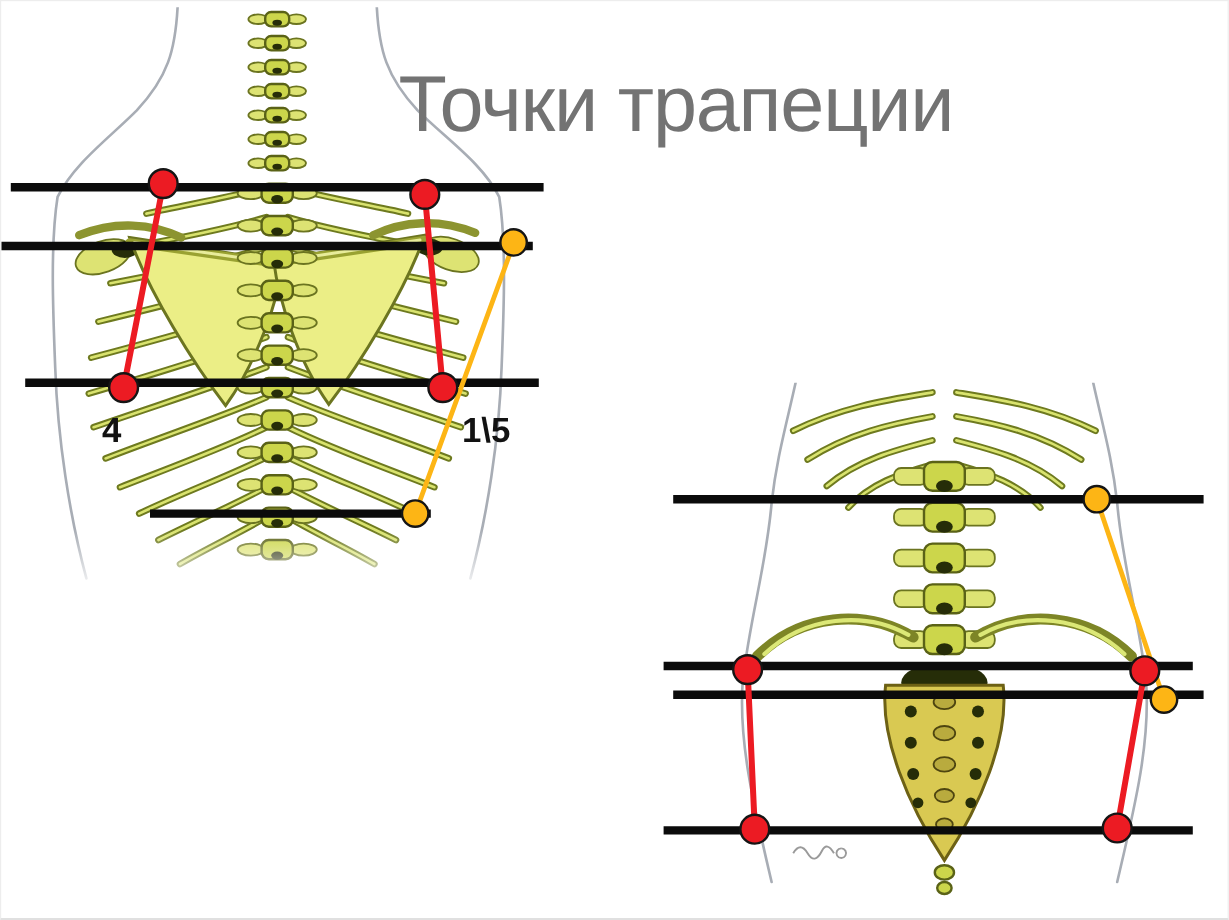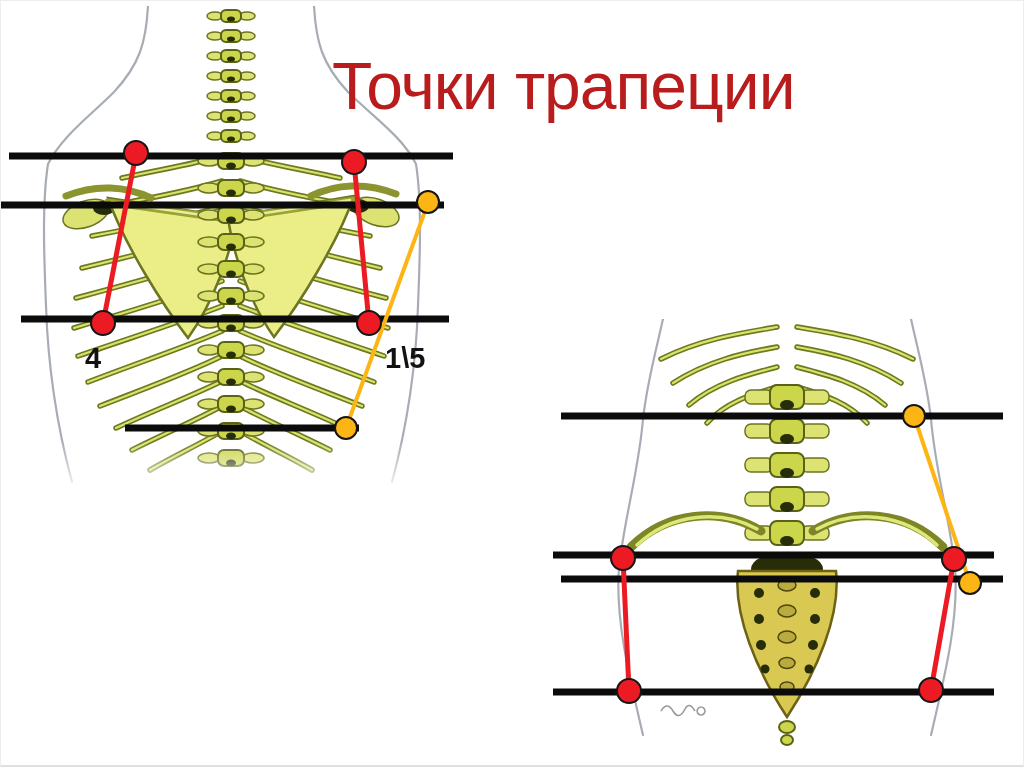--- a/index.html
+++ b/index.html
@@ -7,21 +7,21 @@
     width:1024px;height:767px;position:relative;overflow:hidden;
     background:#ffffff;
     font-family:"Liberation Sans", sans-serif;
     box-sizing:border-box;
     border:1px solid #ededed;
     border-bottom:2px solid #e0e0e0;
   }
   .slide-title{
     position:absolute;left:331px;top:52px;margin:0;
     font-size:66px;line-height:1.0;font-weight:400;letter-spacing:-1px;
-    color:#b91c1c;white-space:nowrap;z-index:3;
+    color:#737373;white-space:nowrap;z-index:3;
   }
   .fig{position:absolute;z-index:1;}
   #fig-upper{left:25px;top:5px;}
   #fig-lower{left:600px;top:318px;}
   #overlay{position:absolute;left:0;top:0;z-index:5;}
   
   .outline{fill:none;stroke:#a8adb5;stroke-width:2.2;stroke-linecap:round;}
   .rib{fill:none;stroke:#6e7a1f;stroke-width:5.5;stroke-linecap:round;}
   .ribhi{fill:none;stroke:#d9e36e;stroke-width:2.2;stroke-linecap:round;}
   .bone1{fill:#ccd64b;stroke:#5a6217;stroke-width:2;}

